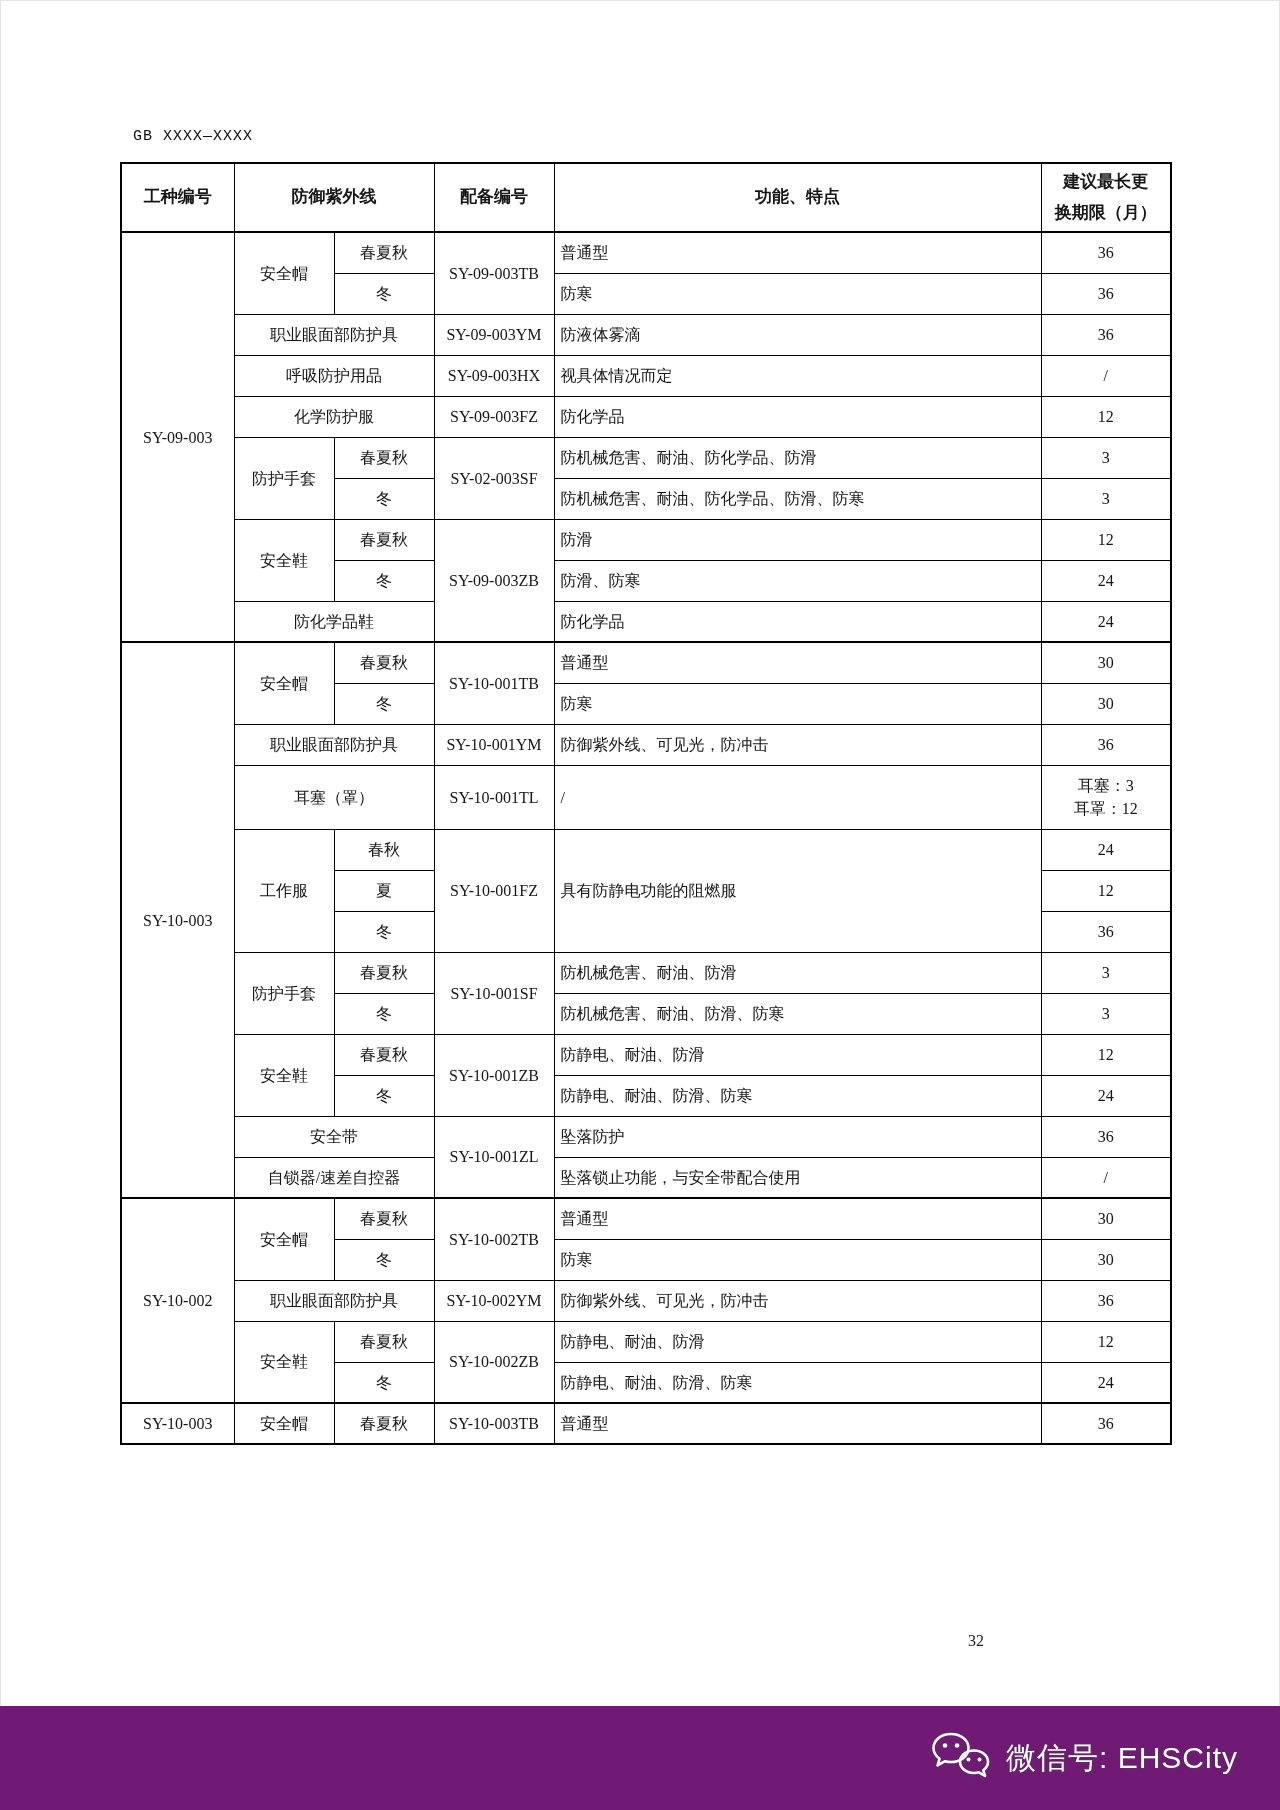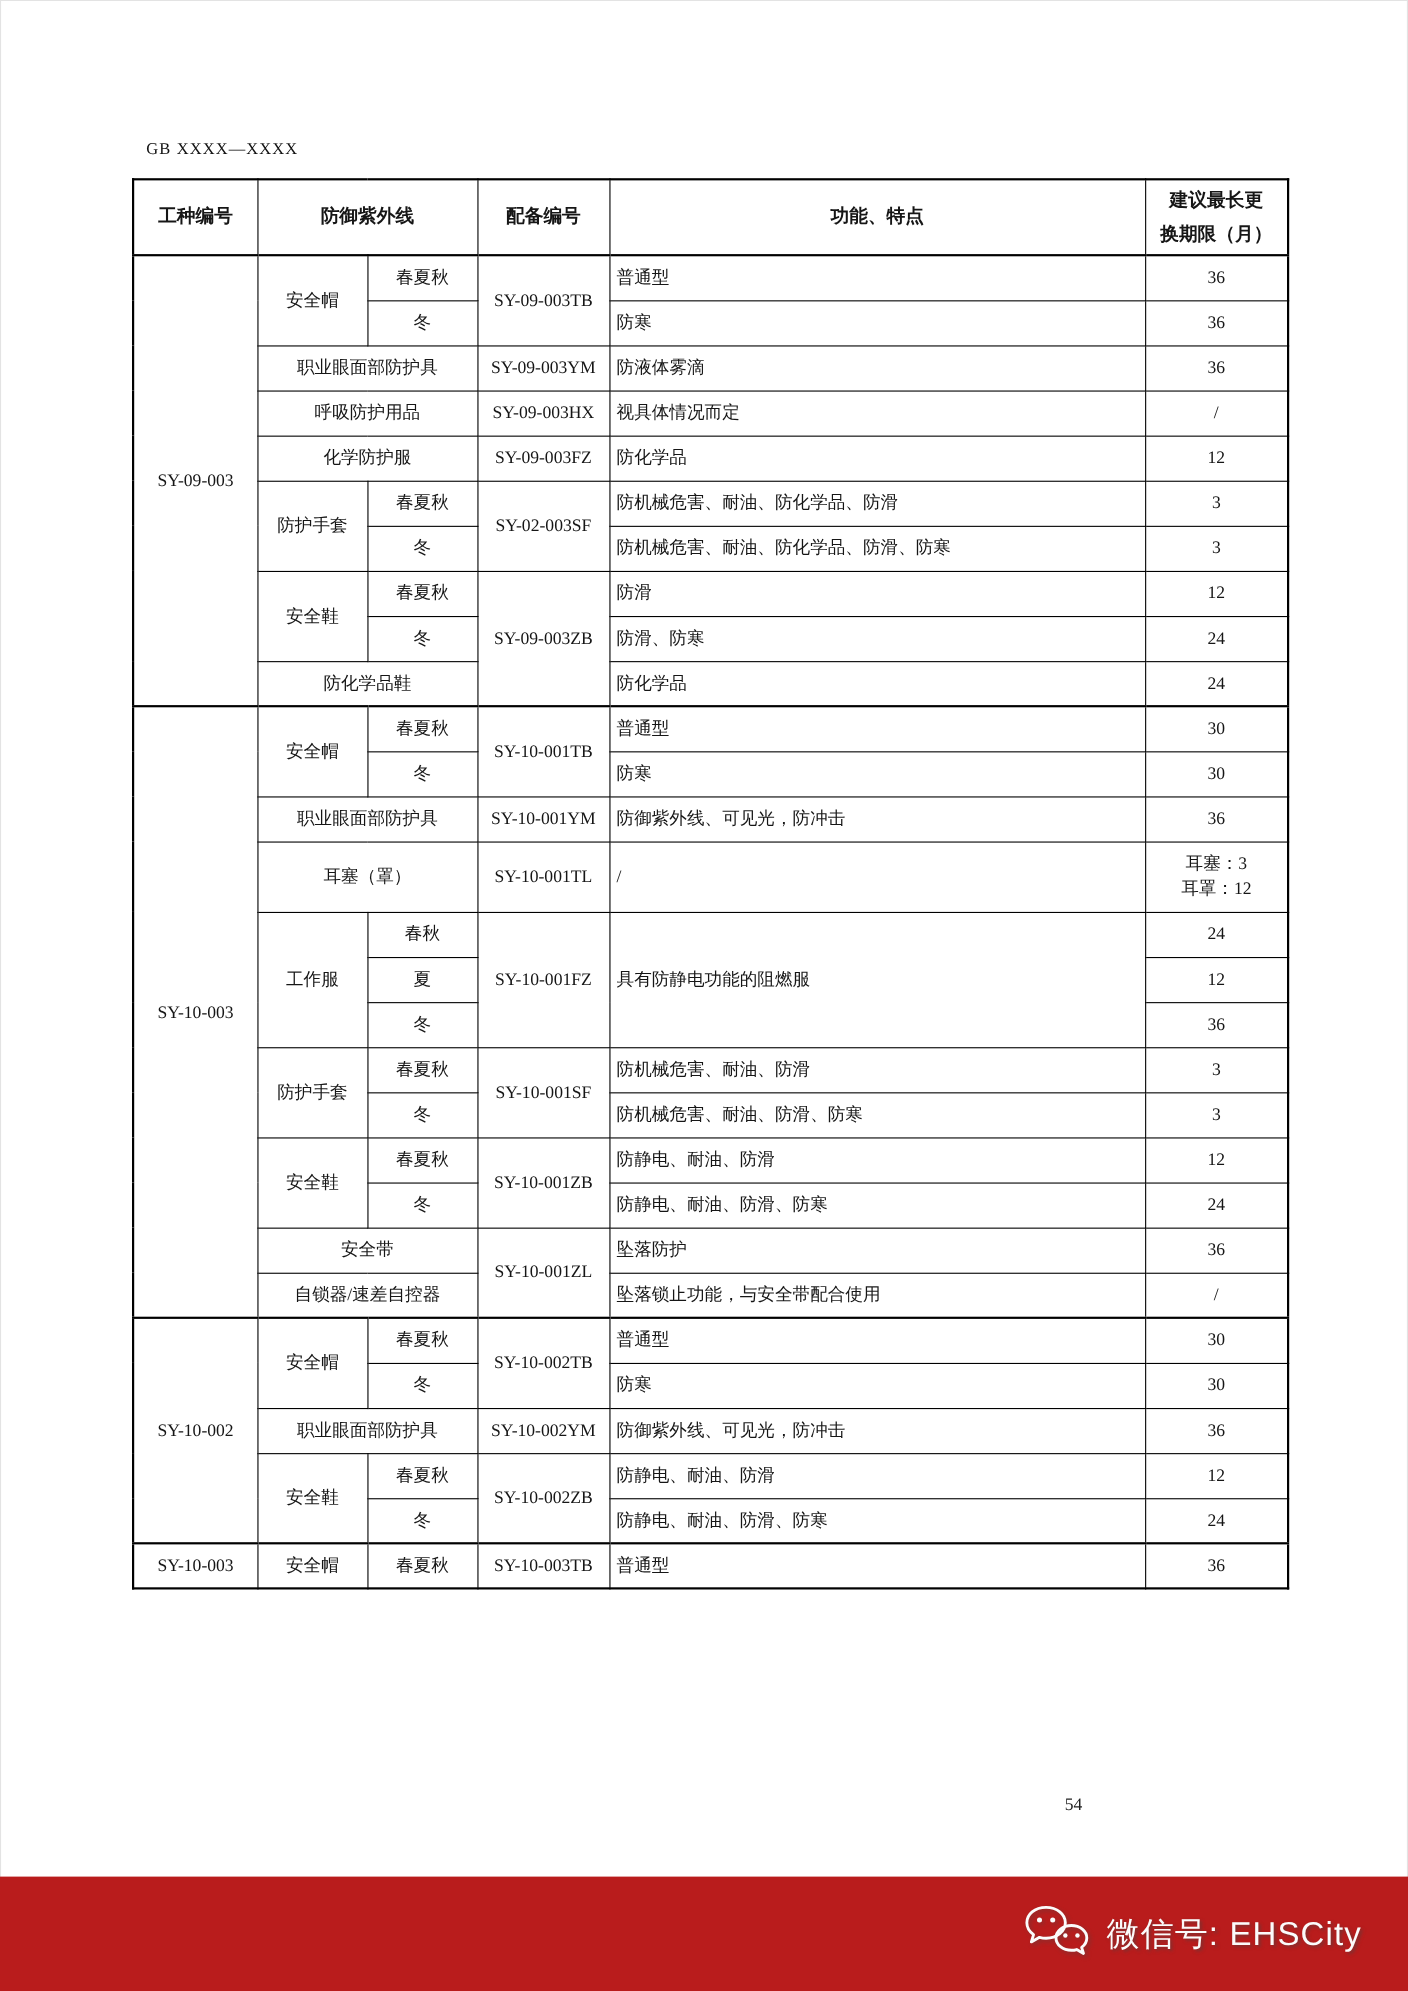--- a/index.html
+++ b/index.html
@@ -9,21 +9,21 @@
     background: #ffffff;
     font-family: "Liberation Serif", "DejaVu Serif", serif;
     color: #1a1a1a;
     overflow: hidden;
     box-shadow: inset 0 0 0 1px #e3e3e3;
   }
   .doc-code {
     position: absolute;
     left: 133px;
     top: 128px;
-    font-family: Liberation Serif, serif;
+    font-family: Liberation Mono, monospace;
     font-size: 15px;
     letter-spacing: 1px;
     color: #111;
   }
   table.ppe {
     position: absolute;
     left: 120px;
     top: 162px;
     width: 1050px;
     border-collapse: collapse;
@@ -279,23 +279,23 @@
         <td class="col-job">SY-10-003</td>
         <td class="col-item">安全帽</td>
         <td class="col-season">春夏秋</td>
         <td class="col-code">SY-10-003TB</td>
         <td class="col-func">普通型</td>
         <td class="col-months">36</td>
       </tr>
     </tbody>
 </table>
 
-<div class="page-num">54</div>
-
-<div class="footer-bar" id="footer-bar" style="background: #b91c1c;">
+<div class="page-num">32</div>
+
+<div class="footer-bar" id="footer-bar" style="background: #701a75;">
   <div class="footer-inner">
     <span>
       <svg class="wechat-icon-svg" width="62" height="54" viewBox="0 0 62 54">
         <g fill="none" stroke="#fbfbfb" stroke-width="2.6" stroke-linejoin="round">
           <path d="M21 3 C10.5 3 3.5 9.4 3.5 17 c0 4.4 2.4 8.1 6.1 10.7 L7.6 34.4 15 30.2 c1.9 0.5 3.9 0.8 6 0.8 9.9 0 17.5-6.3 17.5-14 S30.9 3 21 3 Z"></path>
           <path d="M44 19.5 c-7.8 0-14 5-14 11.3 0 6.2 6.2 11.2 14 11.2 1.7 0 3.3-0.2 4.8-0.7 l6.2 3.5 -1.7-5.5 c2.9-2.1 4.7-5.1 4.7-8.5 0-6.3-6.2-11.3-14-11.3 Z"></path>
         </g>
         <g fill="#fbfbfb">
           <circle cx="15" cy="14.5" r="2.3"></circle>
           <circle cx="27" cy="14.5" r="2.3"></circle>

